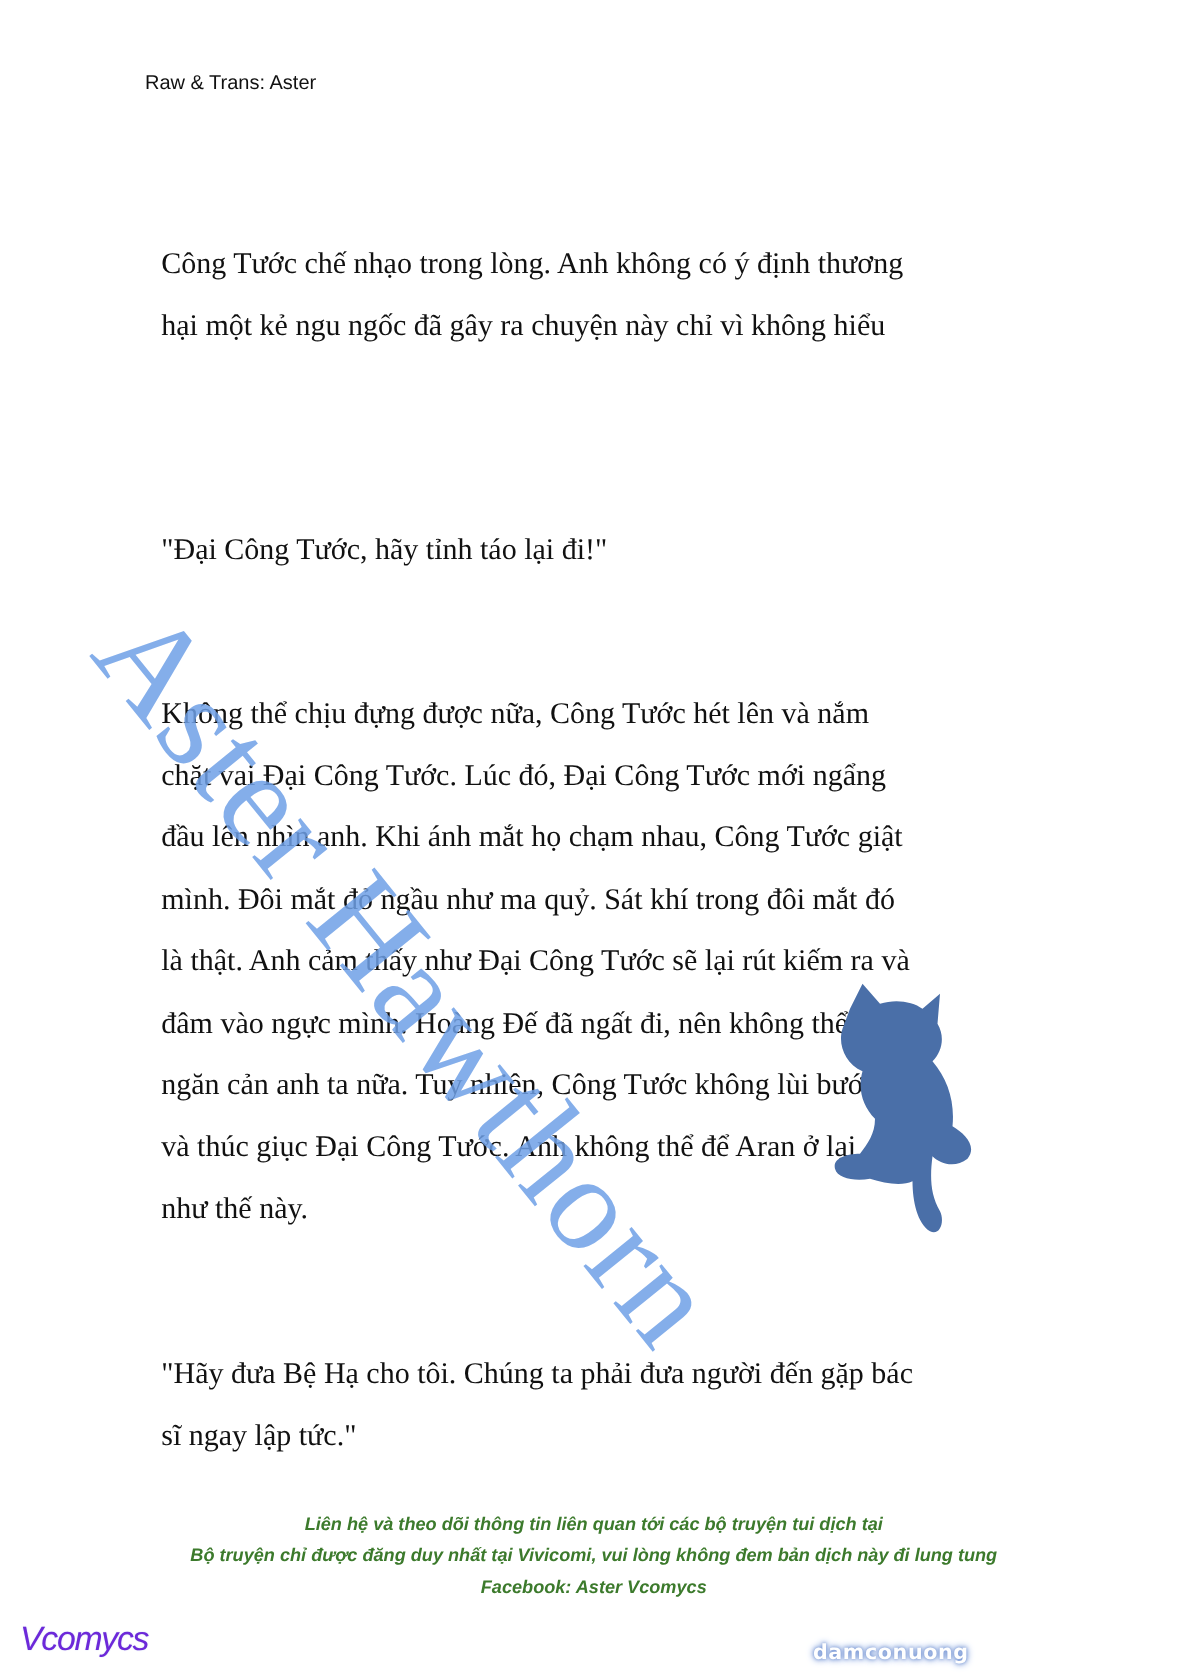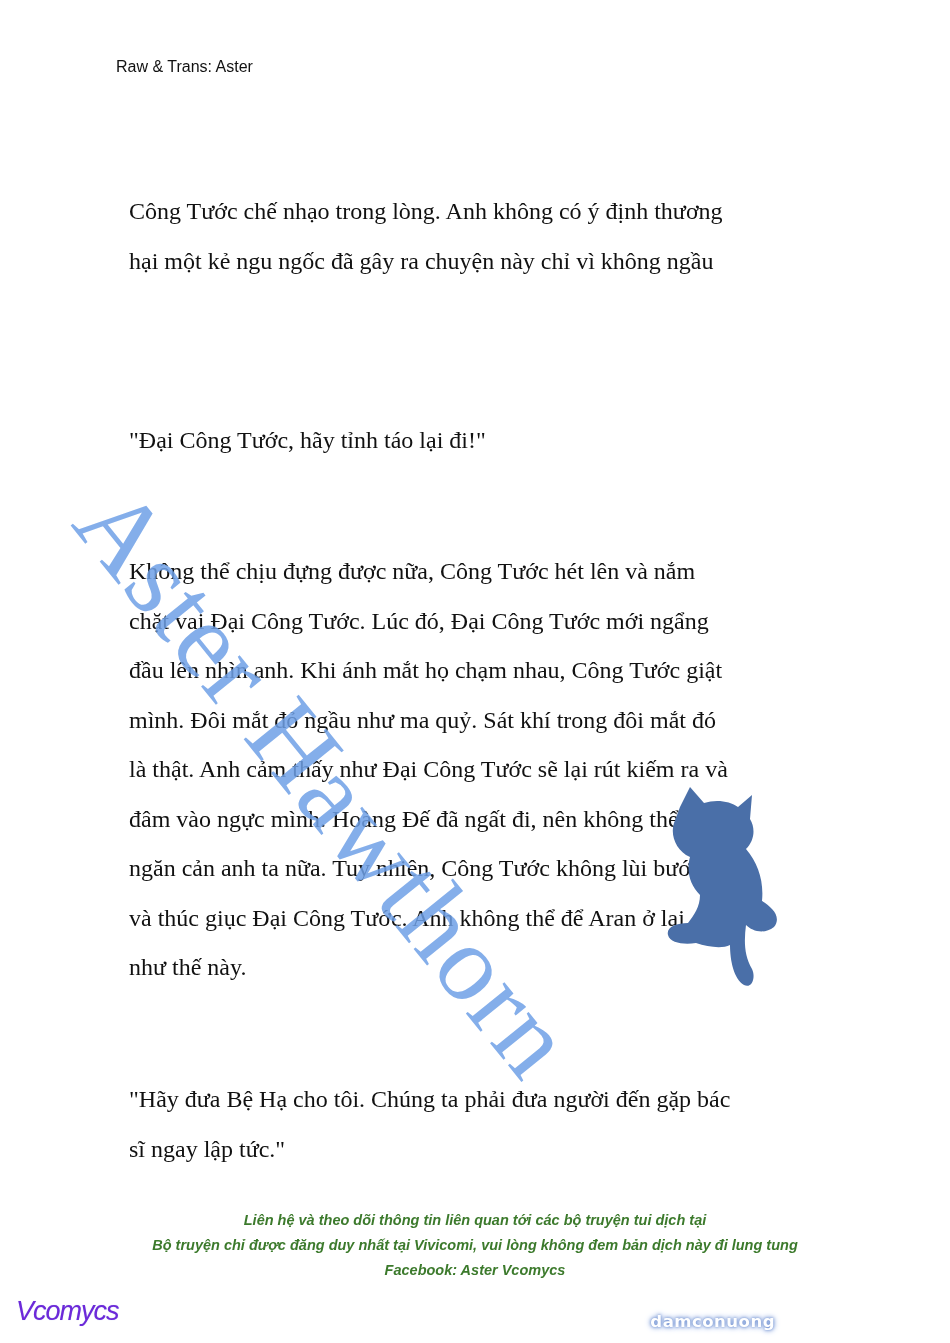--- a/index.html
+++ b/index.html
@@ -44,21 +44,21 @@
 </style>
 </head>
 <body>
 
 <div class="page">
 
   <div class="header-credit">Raw &amp; Trans: Aster</div>
 
   <p class="body-text" style="top:174px">
     <span class="line">Công Tước chế nhạo trong lòng. Anh không có ý định thương</span>
-    <span class="line">hại một kẻ ngu ngốc đã gây ra chuyện này chỉ vì không ngầu</span>
+    <span class="line">hại một kẻ ngu ngốc đã gây ra chuyện này chỉ vì không hiểu</span>
   </p>
 
   <p class="body-text" style="top:403px">
     <span class="line">"Đại Công Tước, hãy tỉnh táo lại đi!"</span>
   </p>
 
   <p class="body-text" style="top:534px">
     <span class="line">Không thể chịu đựng được nữa, Công Tước hét lên và nắm</span>
     <span class="line">chặt vai Đại Công Tước. Lúc đó, Đại Công Tước mới ngẩng</span>
     <span class="line">đầu lên nhìn anh. Khi ánh mắt họ chạm nhau, Công Tước giật</span>

